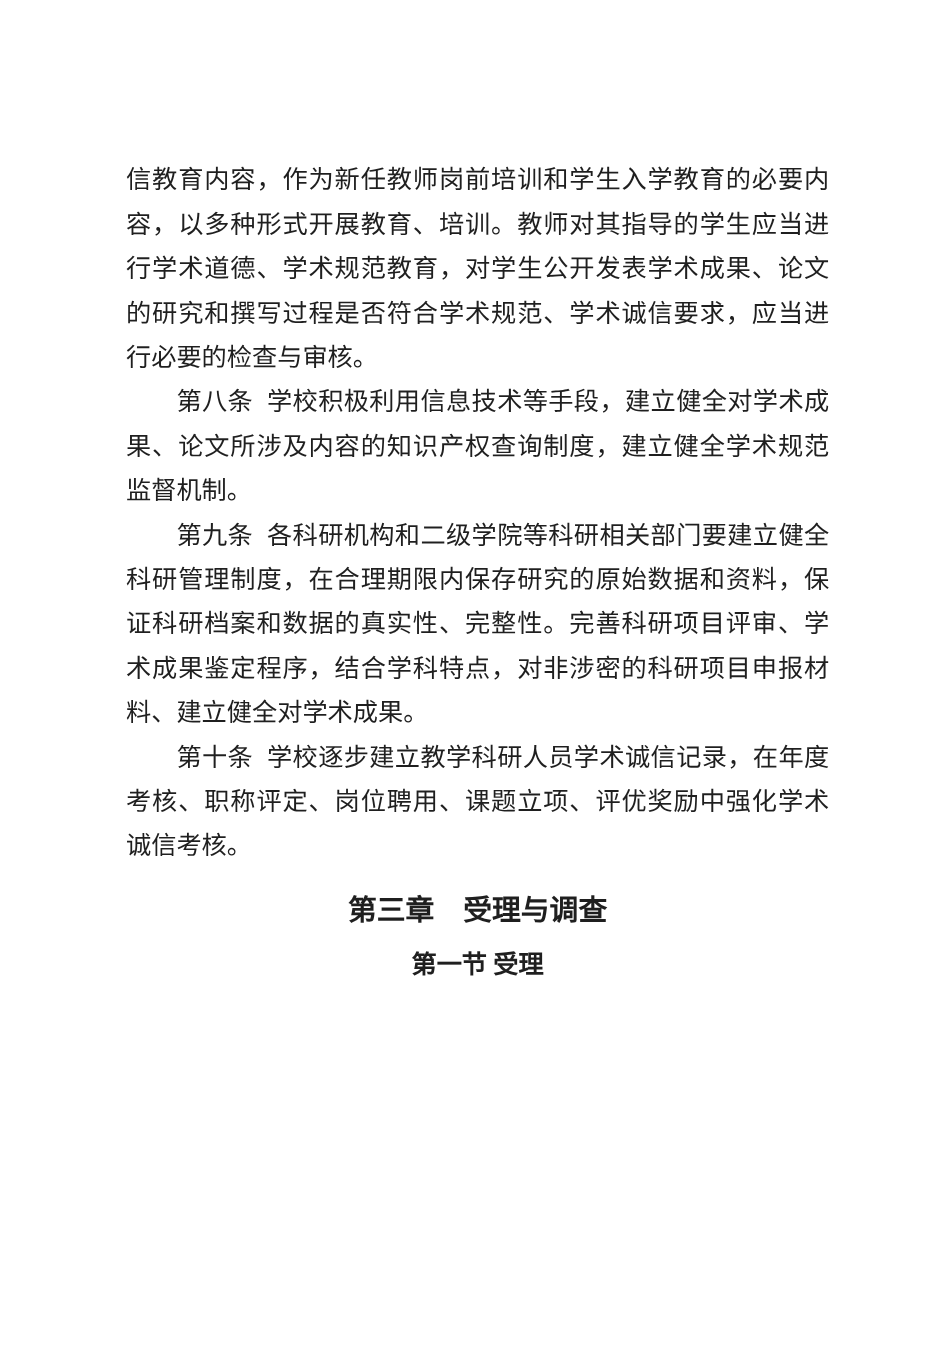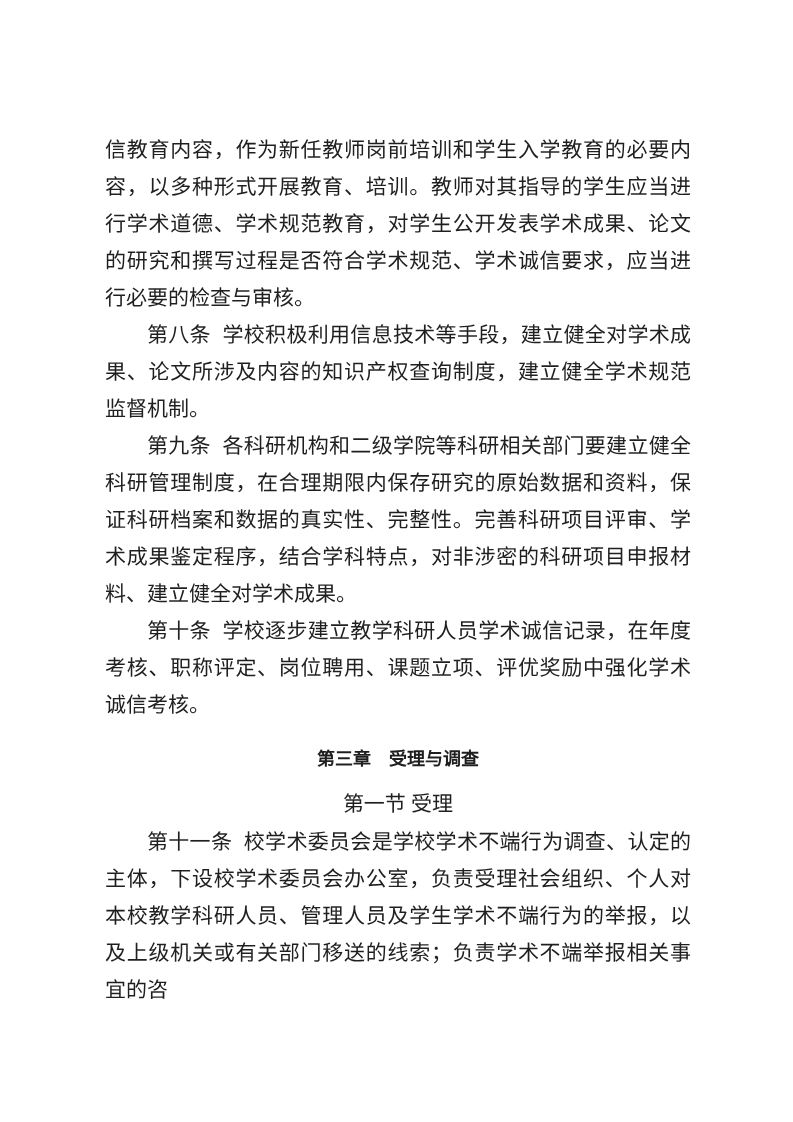--- a/index.html
+++ b/index.html
@@ -29,49 +29,48 @@
     text-indent: 2em;
   }
   p.body-para.no-indent {
     text-indent: 0;
   }
   .article-lead {
     font-weight: normal;
     margin-right: 0.55em;
   }
   h2.chapter-heading {
-    font-family: Liberation Serif, serif;
-    font-size: 18px;
+    font-family: Liberation Sans, sans-serif;
+    font-size: 24px;
     font-weight: bold;
     text-align: center;
     text-indent: 0;
     line-height: 37px;
     margin: 17px 0 8px 0;
   }
   h3.section-heading {
     font-size: 21px;
-    font-weight: normal;
+    font-weight: bold;
     text-align: center;
     text-indent: 0;
     line-height: 37px;
-    margin: 0 0 1px 0;
+    margin: 0 0 12px 0;
   }
 </style>
 </head>
 <body>
 
 <div class="page-content">
 
   <p class="body-para no-indent"><span>信教育内容，作为新任教师岗前培训和学生入学教育的必要内容，以多种形式开展教育、培训。教师对其指导的学生应当进行学术道德、学术规范教育，对学生公开发表学术成果、论文的研究和撰写过程是否符合学术规范、学术诚信要求，应当进行必要的检查与审核。</span></p>
 
   <p class="body-para"><b class="article-lead">第八条</b><span>学校积极利用信息技术等手段，建立健全对学术成果、论文所涉及内容的知识产权查询制度，建立健全学术规范监督机制。</span></p>
 
   <p class="body-para"><b class="article-lead">第九条</b><span>各科研机构和二级学院等科研相关部门要建立健全科研管理制度，在合理期限内保存研究的原始数据和资料，保证科研档案和数据的真实性、完整性。完善科研项目评审、学术成果鉴定程序，结合学科特点，对非涉密的科研项目申报材料、建立健全对学术成果。</span></p>
 
   <p class="body-para"><b class="article-lead">第十条</b><span>学校逐步建立教学科研人员学术诚信记录，在年度考核、职称评定、岗位聘用、课题立项、评优奖励中强化学术诚信考核。</span></p>
 
   <h2 class="chapter-heading">第三章　受理与调查</h2>
 
   <h3 class="section-heading">第一节 受理</h3>
 
-  <p class="body-para"><b class="article-lead">第十一条</b><span>校学术委员会是学校学术不端行为调查、认定的主体，下设校学术委员会办公室，负责受理社会组织、个人对本校教学科研人员、管理人员及学生学术不端行为的举报，以及上级机关或有关部门移送的线索；负责学术不端举报相关事宜的咨</span></p>
 
 </div>
 
 </body></html>

